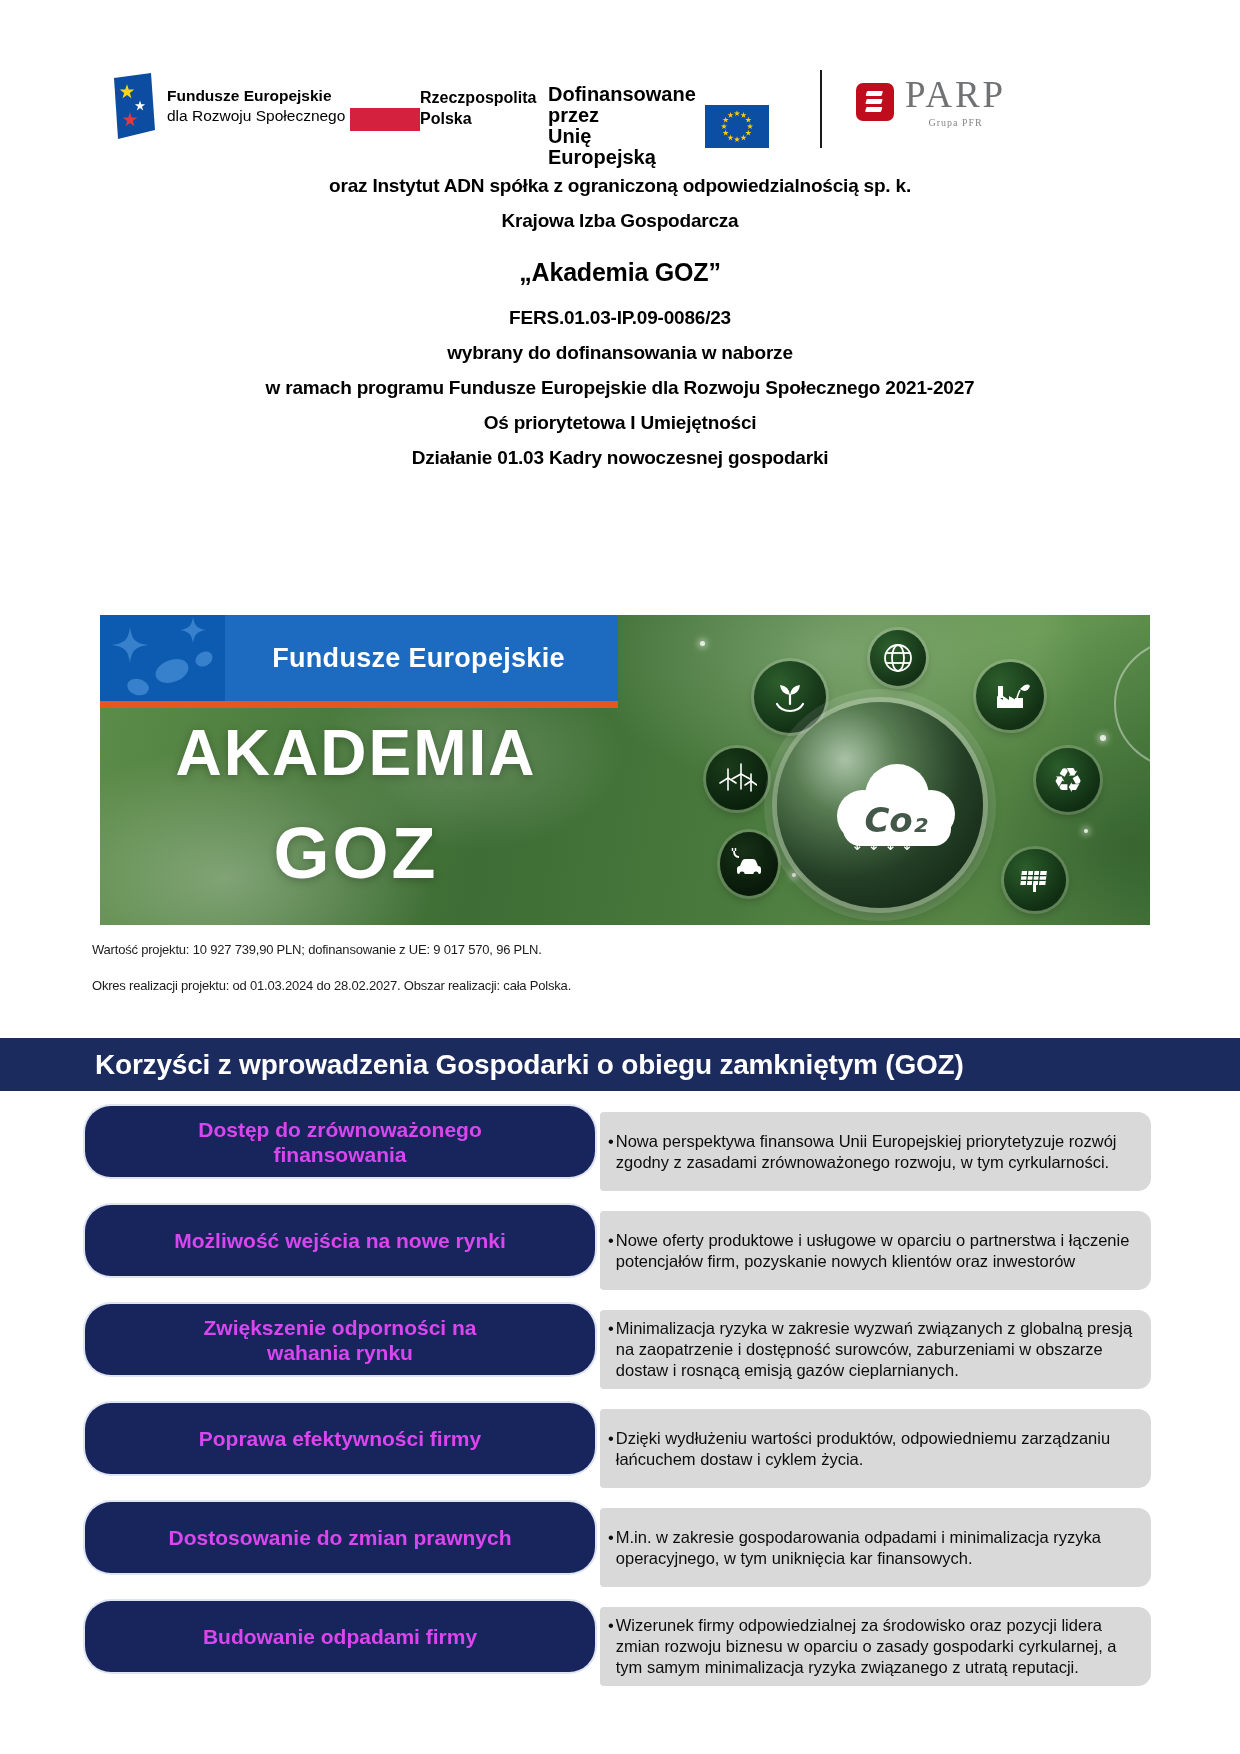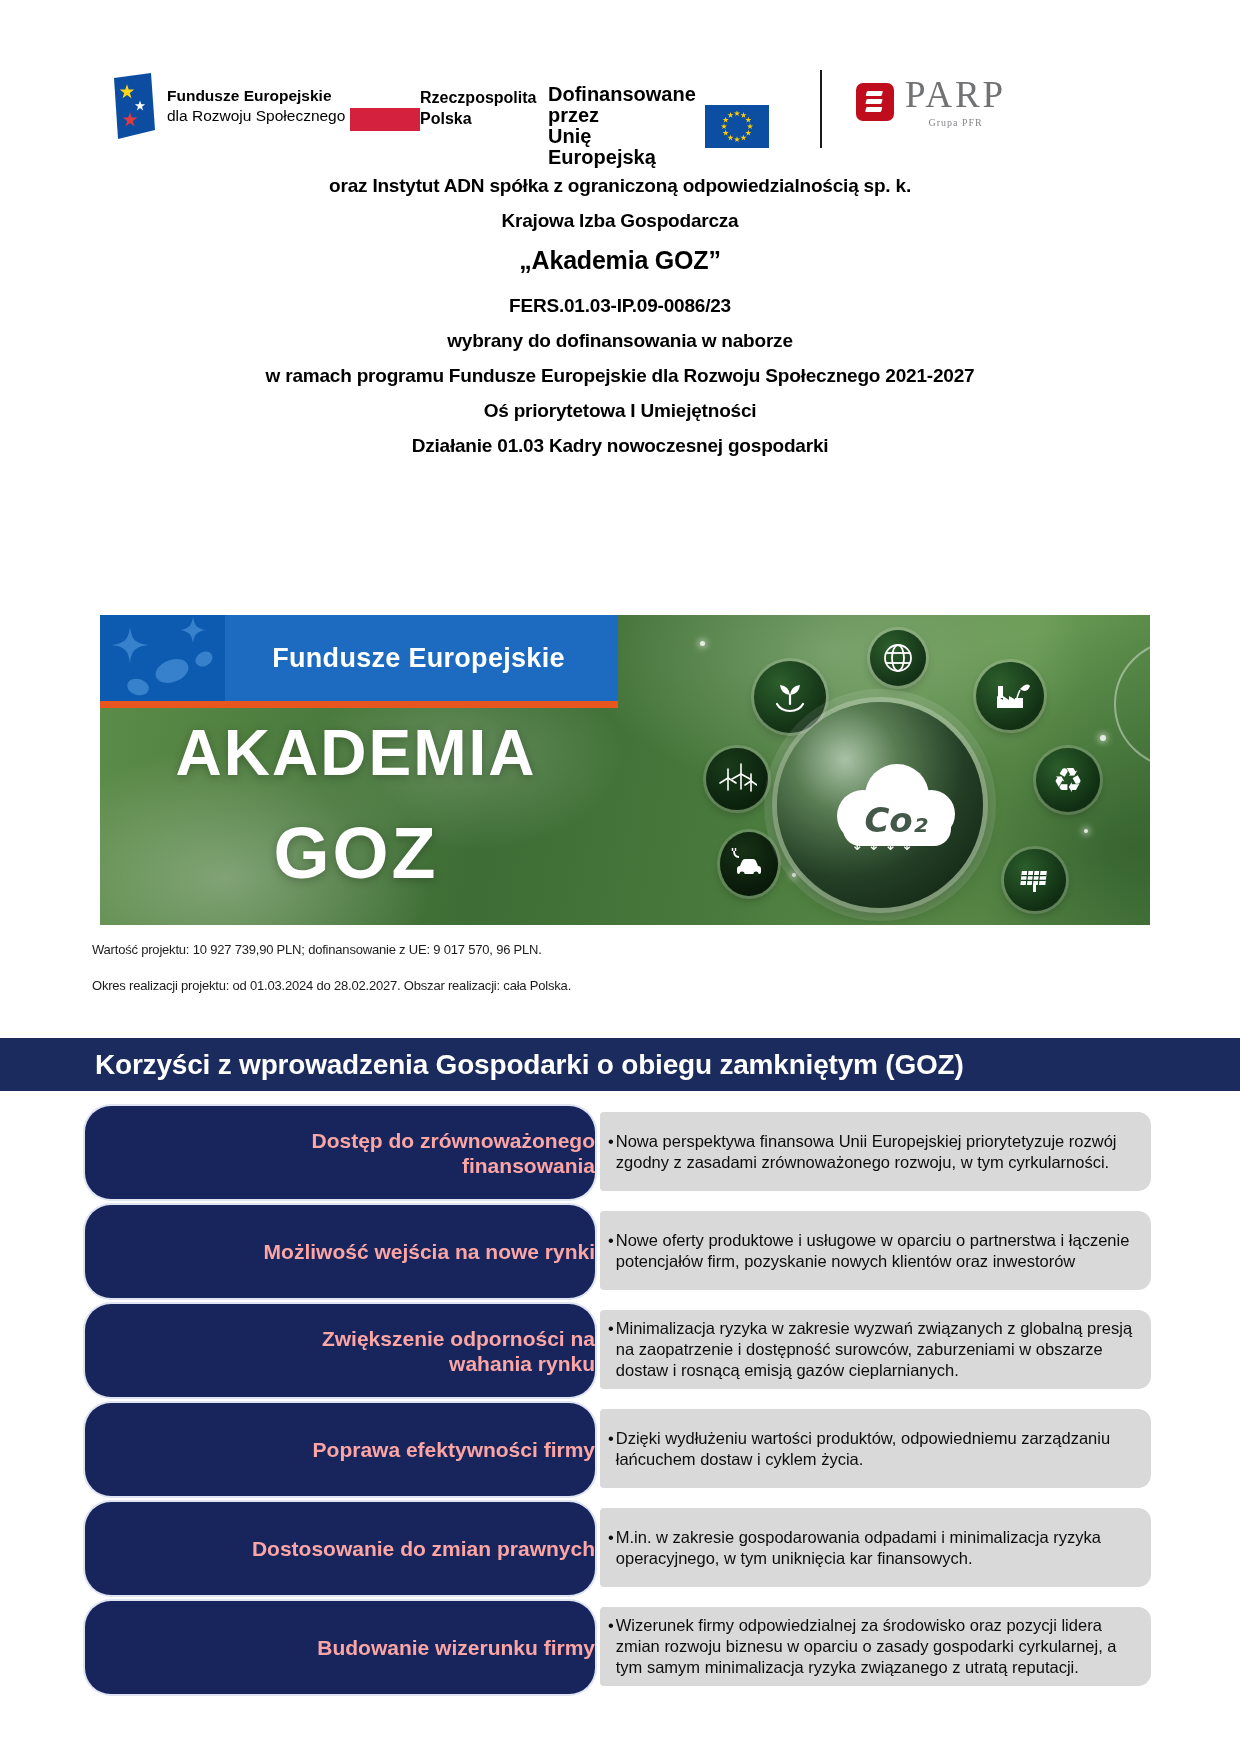--- a/index.html
+++ b/index.html
@@ -24,21 +24,21 @@
   .logo-parp{left:856px;top:76px;gap:11px;}
   .parp-name{font-family:"Liberation Serif","DejaVu Serif",serif;font-size:37px;line-height:38px;
              color:#717274;letter-spacing:3px;}
   .parp-group{font-family:"Liberation Serif","DejaVu Serif",serif;font-size:10px;color:#85868a;
               letter-spacing:1px;text-align:center;margin-top:3px;}
 
   
   .intro{position:absolute;top:175px;left:0;right:0;text-align:center;font-weight:bold;
          letter-spacing:-0.2px;color:#000;}
   .intro p{margin:0 0 13px;font-size:19px;line-height:22px;}
-  .intro h1{margin:14px 0 21px;font-size:25px;line-height:28px;font-weight:bold;}
+  .intro h1{margin:26px 0 21px;font-size:25px;line-height:28px;font-weight:bold;}
 
   
   .banner{position:absolute;left:100px;top:615px;width:1050px;height:310px;overflow:hidden;
     background:
       radial-gradient(ellipse 320px 200px at 12% 85%, rgba(255,255,255,0.28), transparent 65%),
       radial-gradient(ellipse 420px 240px at 70% 12%, rgba(214,236,204,0.30), transparent 60%),
       radial-gradient(ellipse 520px 320px at 98% 75%, rgba(16,56,18,0.45), transparent 70%),
       radial-gradient(ellipse 260px 160px at 35% 45%, rgba(230,245,222,0.22), transparent 60%),
       linear-gradient(100deg,#5d8d49,#3e6d35 38%,#4a7a3d 62%,#699a53 85%,#548546);}
   .fe-bar{position:absolute;left:0;top:0;width:518px;height:86px;background:#1c6bc0;
@@ -84,23 +84,23 @@
   
   .project-info{position:absolute;left:92px;top:938px;font-size:13px;color:#1c1c1c;}
   .project-info p{margin:0 0 12px;line-height:24px;letter-spacing:-0.2px;}
 
   
   .benefits-bar{position:absolute;left:0;top:1038px;width:1240px;height:53px;background:#1b2b5e;
       color:#fff;font-weight:bold;font-size:28px;line-height:53px;padding-left:95px;
       box-sizing:border-box;letter-spacing:-0.2px;}
   .benefits{position:absolute;left:85px;top:1106px;width:1066px;}
   .brow{display:flex;height:91px;margin-bottom:8px;}
-  .btitle{width:510px;height:93px;box-sizing:border-box;flex:0 0 auto;background:#17255c;
-      border-radius:26px;display:flex;flex-direction:column;align-items:flex-end;justify-content:center;
-      color:#fca5a5;font-weight:bold;font-size:21px;line-height:25px;text-align:center;
+  .btitle{width:510px;height:71px;box-sizing:border-box;flex:0 0 auto;background:#17255c;
+      border-radius:26px;display:flex;flex-direction:column;align-items:center;justify-content:center;
+      color:#d946ef;font-weight:bold;font-size:21px;line-height:25px;text-align:center;
       box-shadow:0 0 0 2px rgba(196,206,232,0.55);}
   .btitle span{display:block;}
   .btitle span:empty{display:none;}
   .bdesc{width:551px;height:79px;margin:6px 0 0 5px;box-sizing:border-box;background:#d9d9d9;
       border-radius:4px 13px 13px 4px;display:flex;align-items:center;padding:0 16px 0 8px;}
   .bdesc-inner{display:flex;font-size:16.5px;line-height:21px;color:#0d0d0d;}
   .bullet{flex:0 0 auto;margin-right:2px;}
 </style>
 </head>
 <body>
@@ -382,21 +382,21 @@
       <div class="bdesc">
         <div class="bdesc-inner">
           <span class="bullet">•</span>
           <span class="txt">M.in. w zakresie gospodarowania odpadami i minimalizacja ryzyka operacyjnego, w tym uniknięcia kar finansowych.</span>
         </div>
       </div>
     </div>
 
     <div class="brow">
       <div class="btitle">
-        <span>Budowanie wizerunku firmy</span>
+        <span>Budowanie odpadami firmy</span>
 
       </div>
       <div class="bdesc">
         <div class="bdesc-inner">
           <span class="bullet">•</span>
           <span class="txt">Wizerunek firmy odpowiedzialnej za środowisko oraz pozycji lidera zmian rozwoju biznesu w oparciu o zasady gospodarki cyrkularnej, a tym samym minimalizacja ryzyka związanego z utratą reputacji.</span>
         </div>
       </div>
     </div>
 

